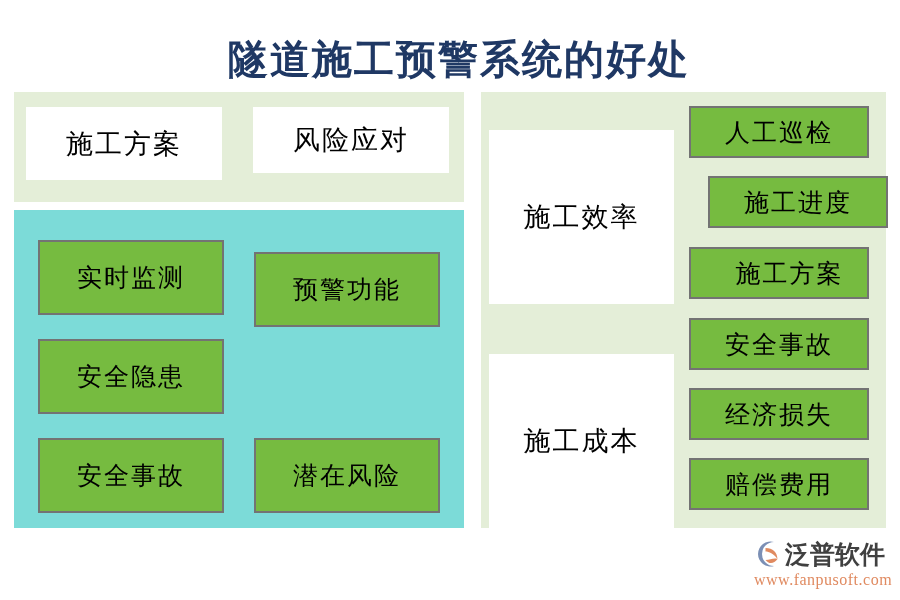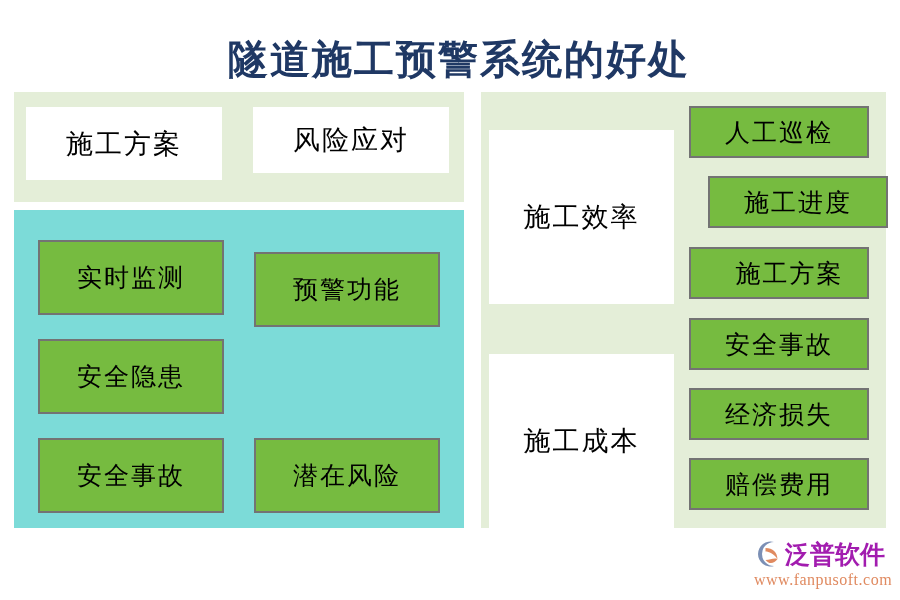--- a/index.html
+++ b/index.html
@@ -145,21 +145,21 @@
   }
   #logo-mark {
     width: 30px;
     height: 30px;
     flex: 0 0 auto;
     margin-right: 3px;
   }
   #logo-wordmark {
     font-size: 25px;
     font-weight: bold;
-    color: #a21caf;
+    color: #404040;
     letter-spacing: 0px;
     line-height: 30px;
     white-space: nowrap;
     font-family: "Liberation Sans", sans-serif;
   }
   #logo-url {
     font-size: 16px;
     color: #e08a60;
     letter-spacing: 0.5px;
     font-family: "Liberation Serif", serif;

